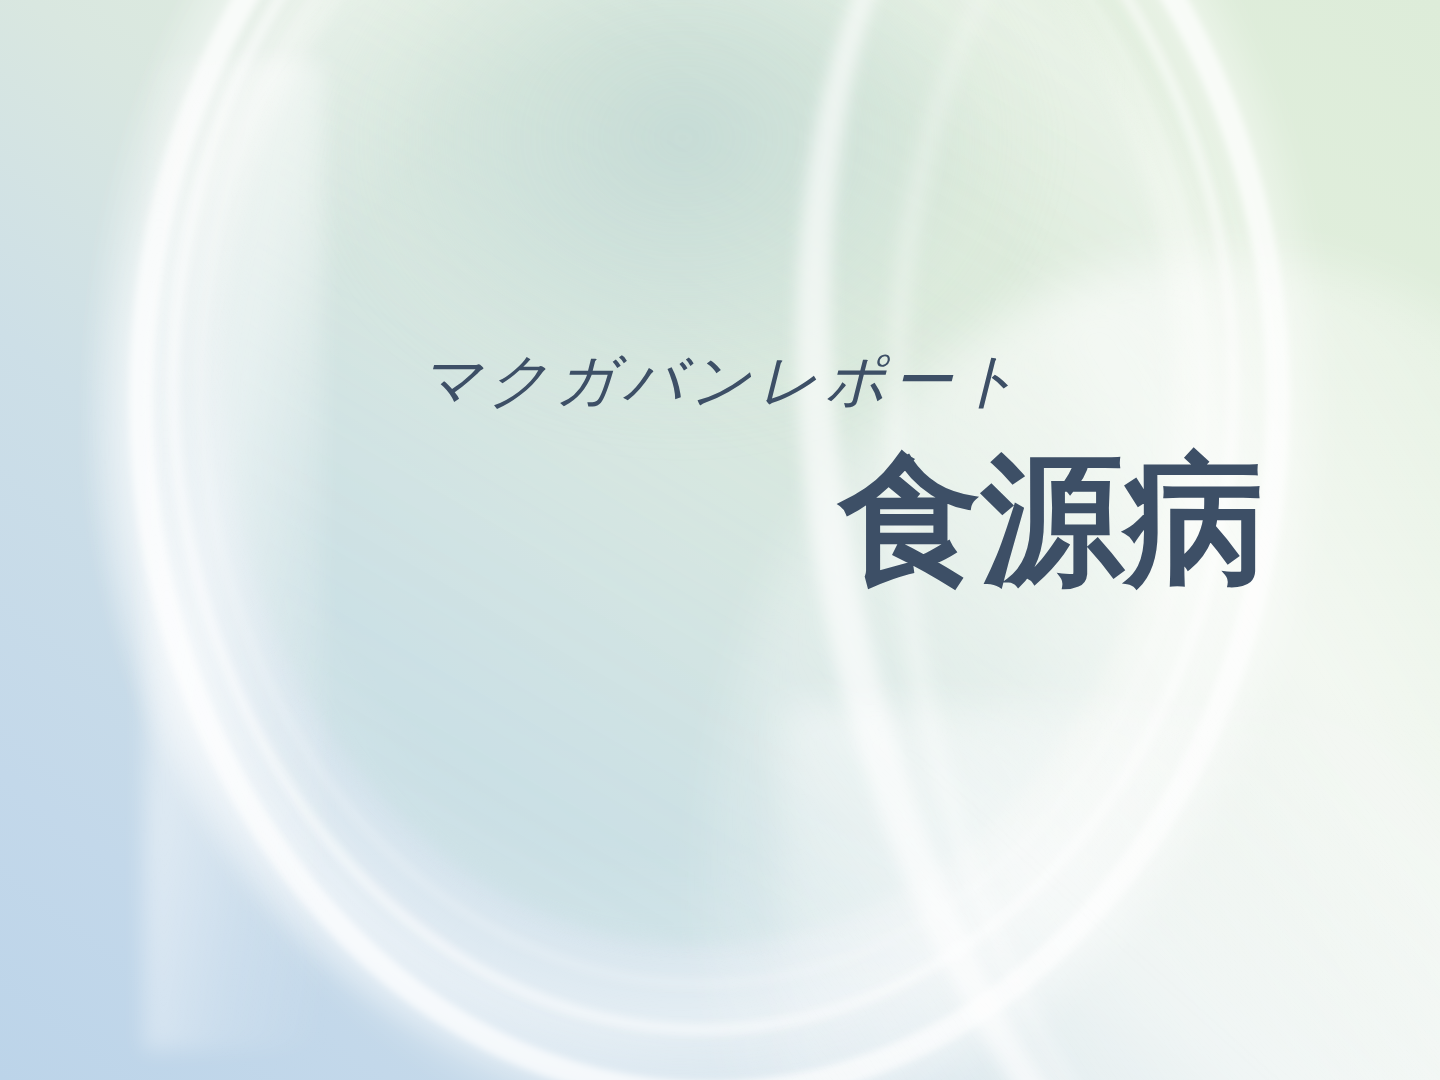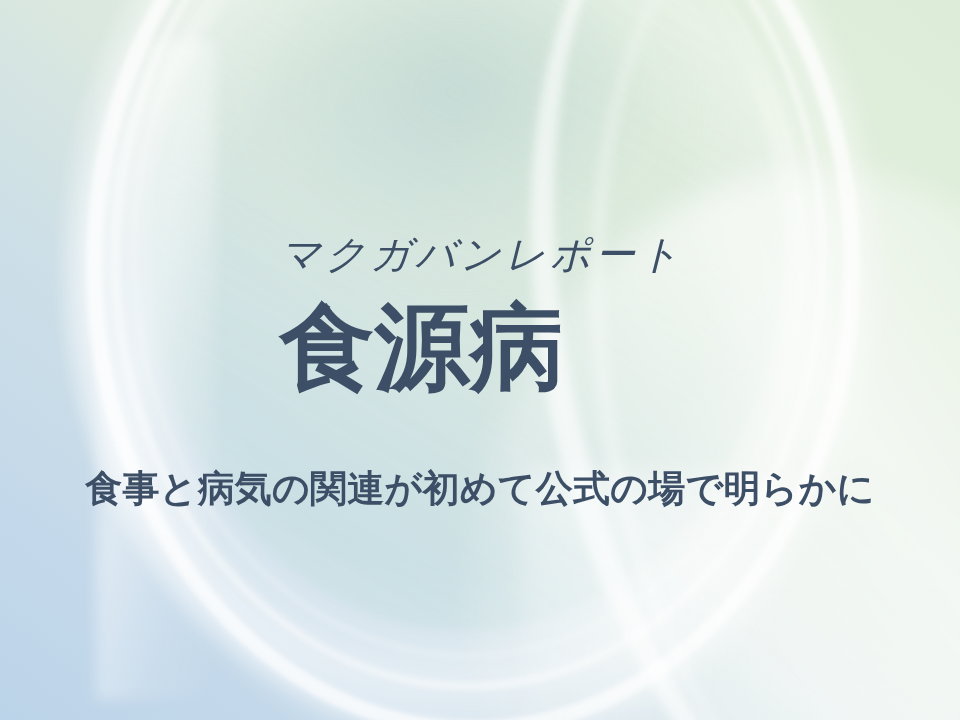--- a/index.html
+++ b/index.html
@@ -206,21 +206,21 @@
     font-weight: 400;
     color: #3d4f66;
     font-style: italic;
   }
 
   .title {
     position: absolute;
     left: 0;
     top: 300px;
     width: 844px;
-    text-align: center;
+    text-align: right;
     font-size: 95px;
     line-height: 1.0;
     letter-spacing: 0.00em;
     font-weight: 700;
     color: #3d4f66;
   }
 
   .subtitle {
     position: absolute;
     left: 0;
@@ -251,16 +251,15 @@
   <div class="deco-layer swoosh-a"></div>
   <div class="deco-layer swoosh-b"></div>
   <div class="deco-layer streak-left"></div>
   <div class="deco-layer streak-bottom"></div>
 
   <div class="content">
     <div class="eyebrow">マクガバンレポート</div>
 
     <div class="title">食源病</div>
 
-    <div class="subtitle">食事と病気の関連が初めて公式の場で明らかに</div>
   </div>
 
 </div>
 
 </body></html>

